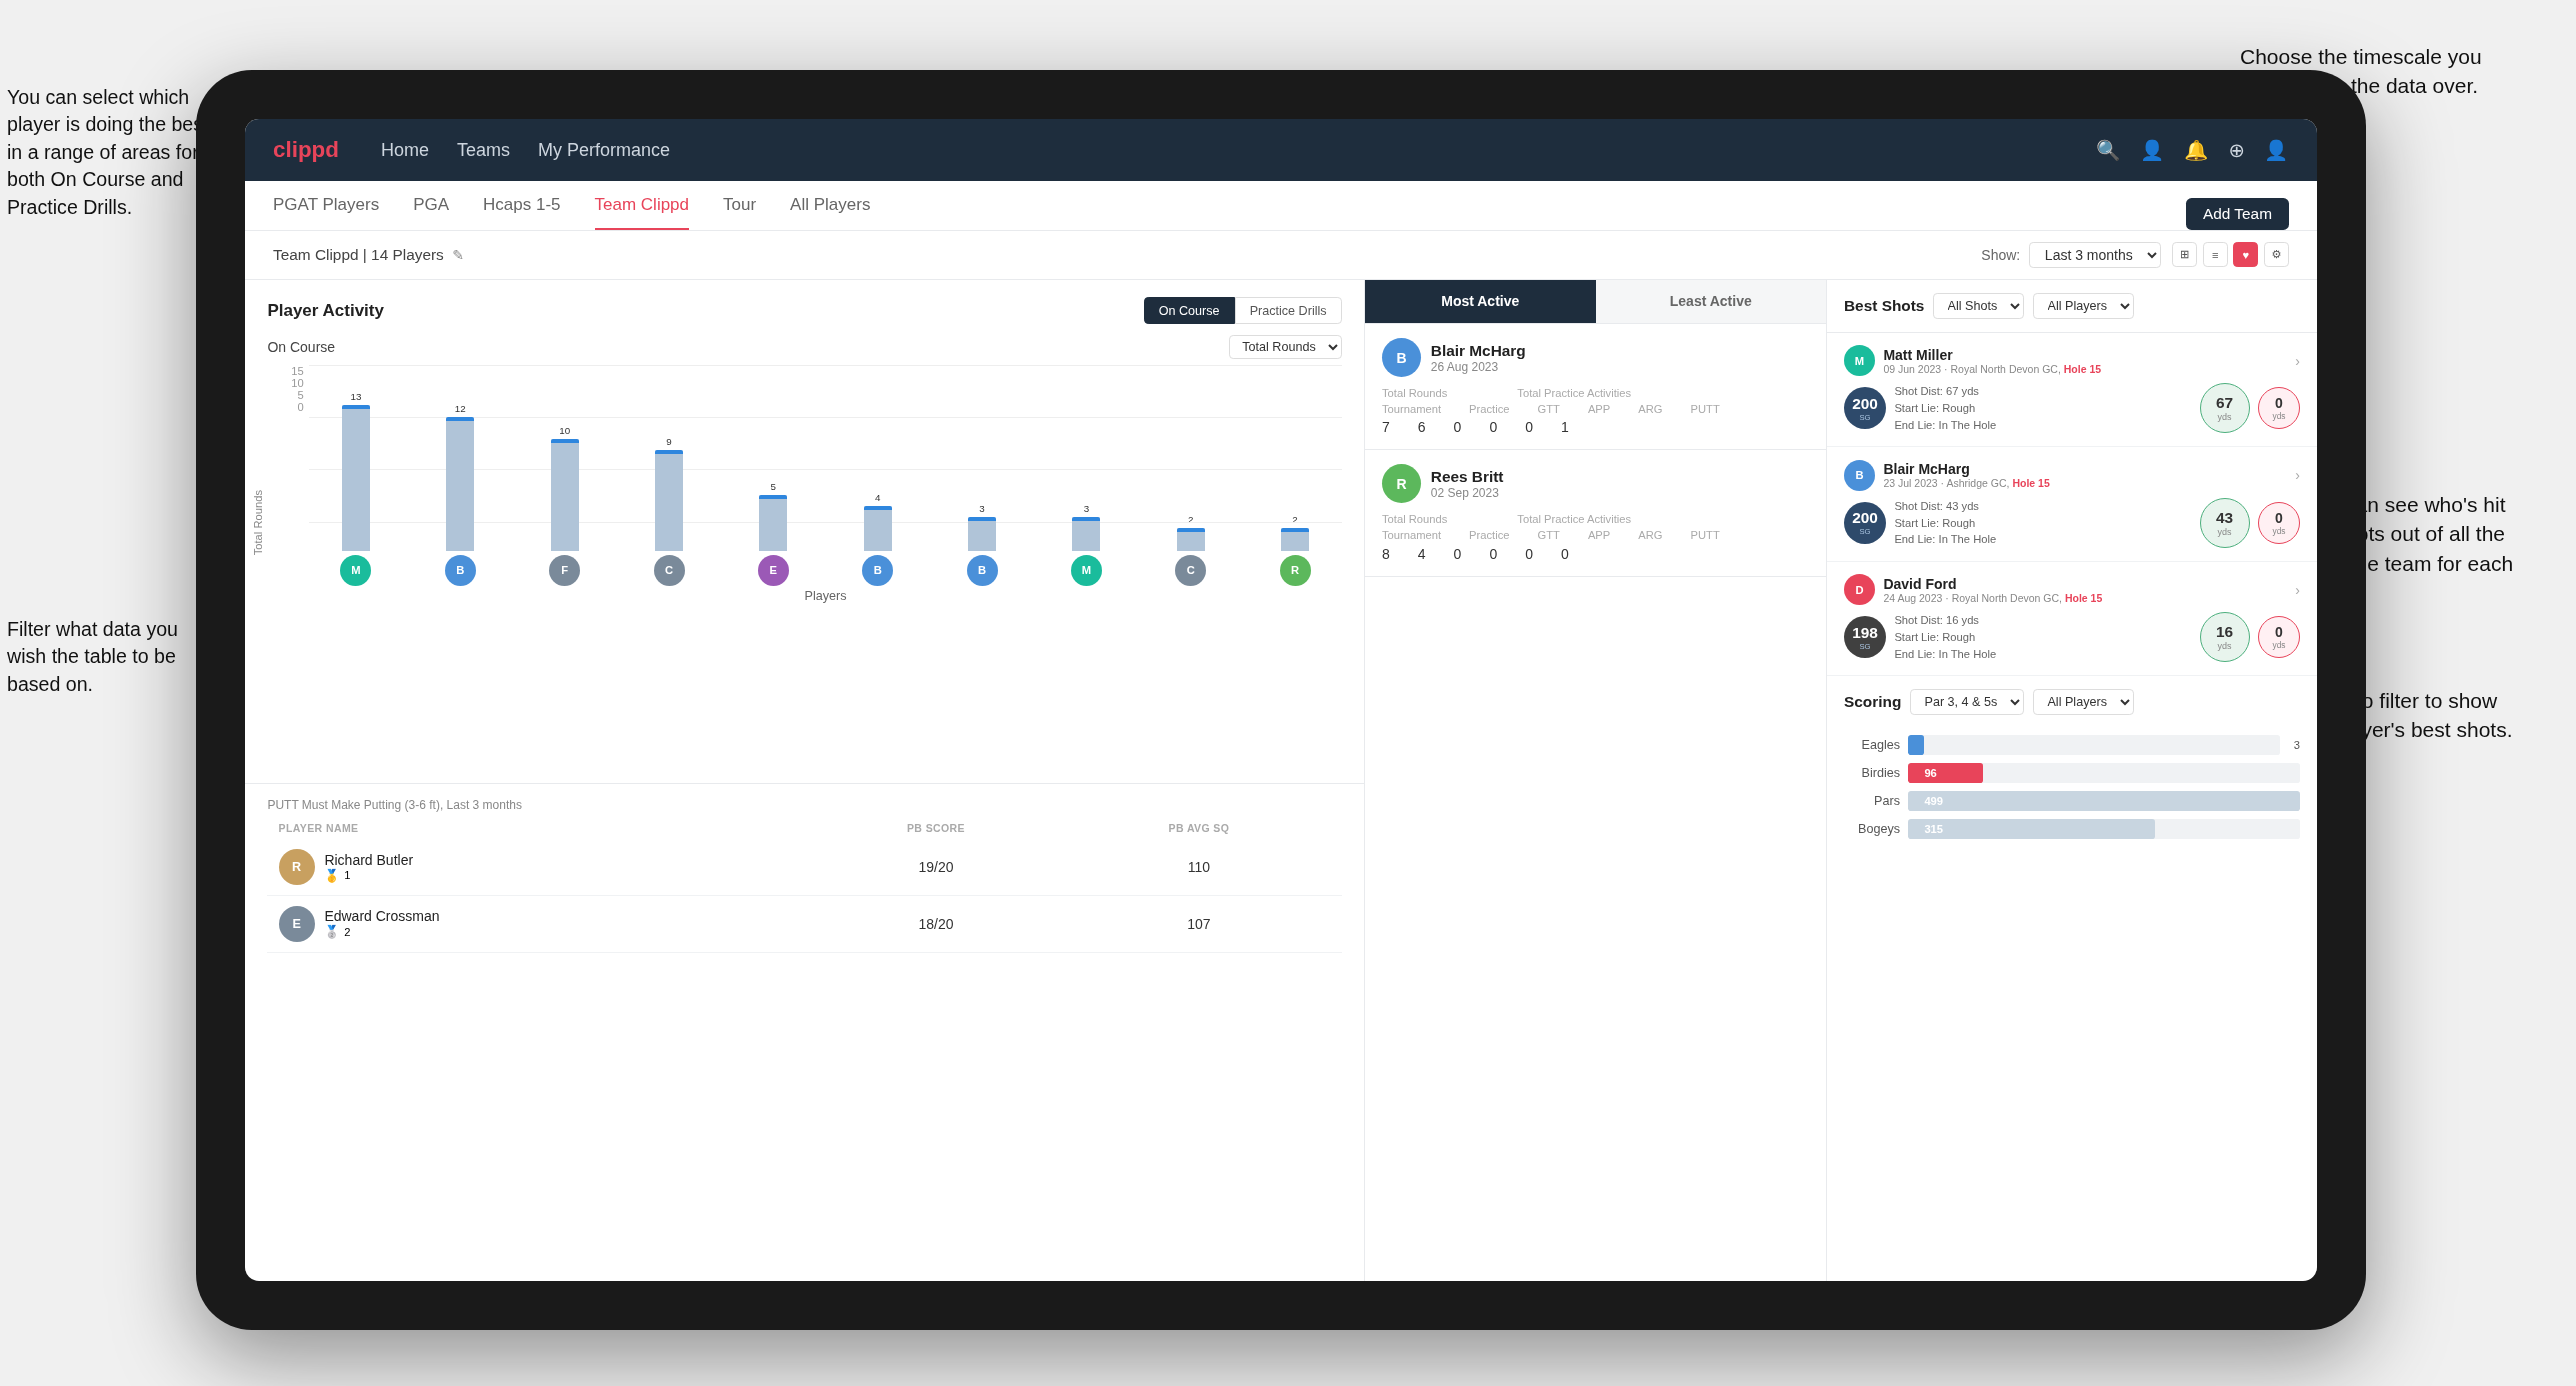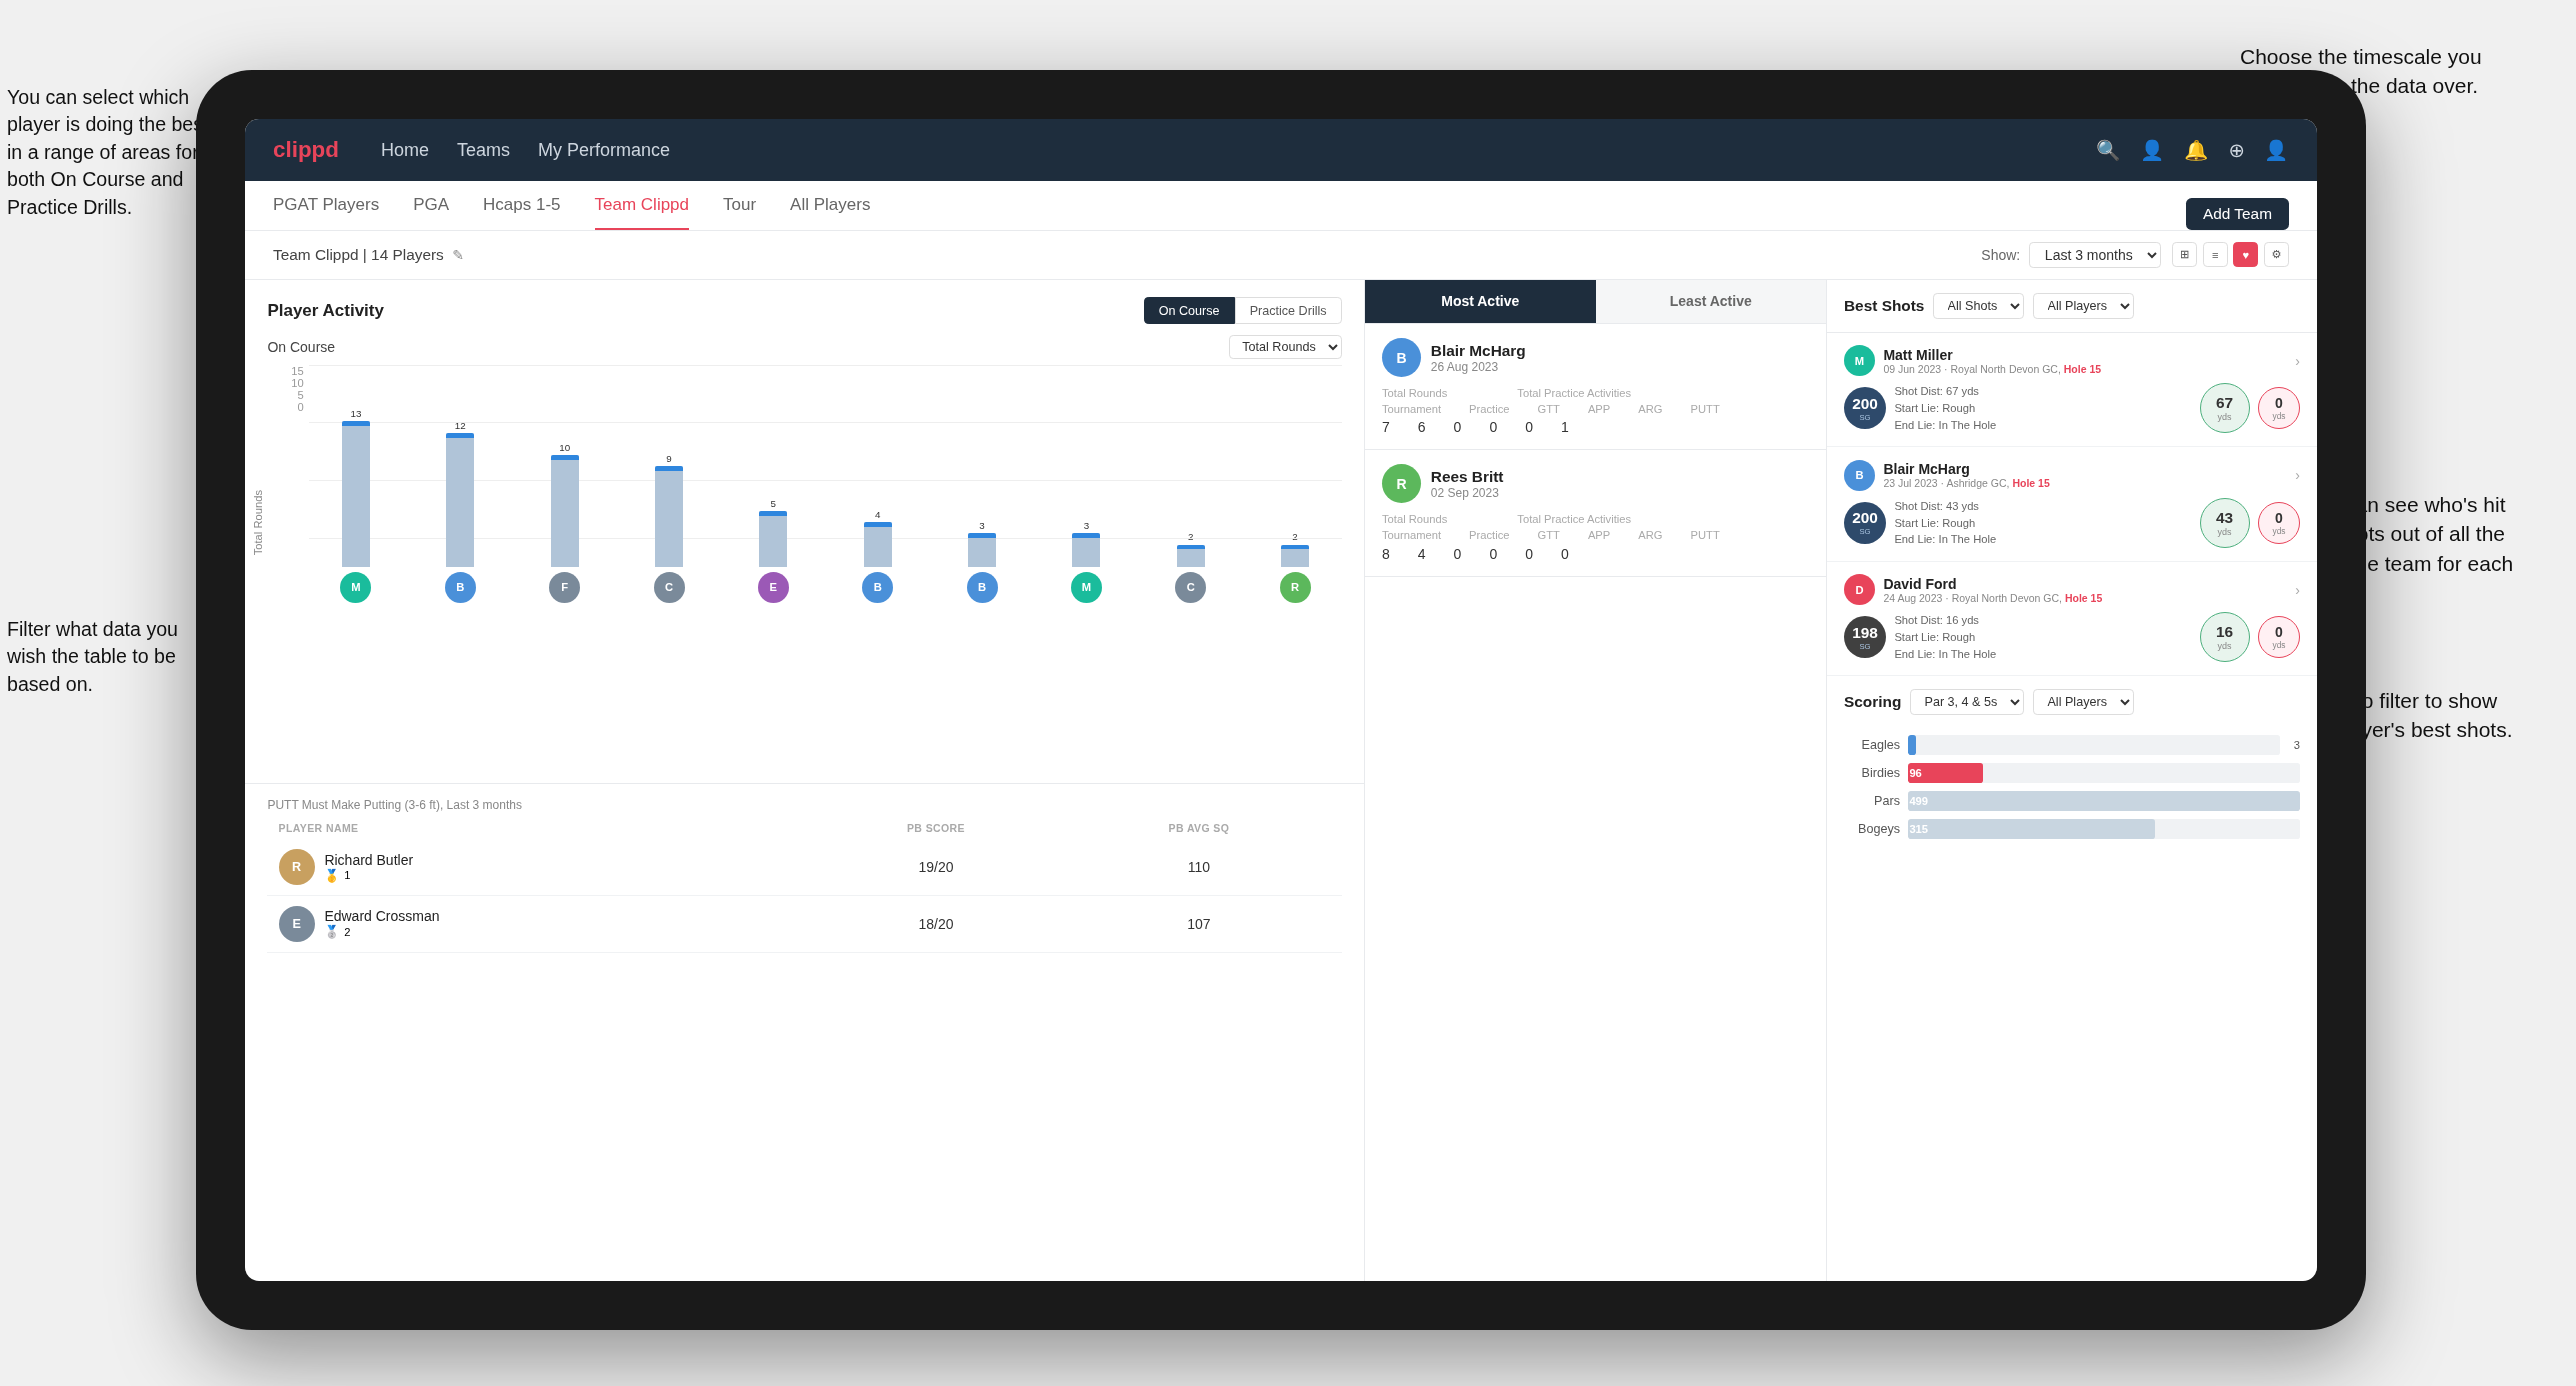--- a/index.html
+++ b/index.html
@@ -820,21 +820,21 @@
       border-radius: 2.8px;
       overflow: hidden;
       position: relative;
     }
 
     .scoring-bar-fill {
       height: 100%;
       border-radius: 2.8px;
       display: flex;
       align-items: center;
-      padding-left: 1px;
+      padding-left: 16px;
     }
 
     .scoring-bar-val {
       font-size: 11.2px;
       font-weight: 600;
       color: #fff;
     }
 
     .scoring-bar-val-outside {
       font-size: 11.2px;
@@ -1068,20 +1068,21 @@
                   <div class="player-avatar-small">
                     <div class="avatar-circle" style="background: rgb(26, 188, 156);">M</div>
                   </div>
                   <div class="player-avatar-small">
                     <div class="avatar-circle" style="background: rgb(122, 138, 154);">C</div>
                   </div>
                   <div class="player-avatar-small">
                     <div class="avatar-circle" style="background: rgb(92, 184, 92);">R</div>
                   </div>
                 </div>
+              <div class="x-axis-label">Players</div>
             </div>
           </div>
         </div>
 
         <div class="practice-section">
           <div class="leaderboard-subtitle">PUTT Must Make Putting (3-6 ft), Last 3 months</div>
           <div class="leaderboard-cols">
             <span class="leaderboard-col lb-name">PLAYER NAME</span>
             <span class="leaderboard-col lb-pb">PB SCORE</span>
             <span class="leaderboard-col lb-avg">PB AVG SQ</span>

